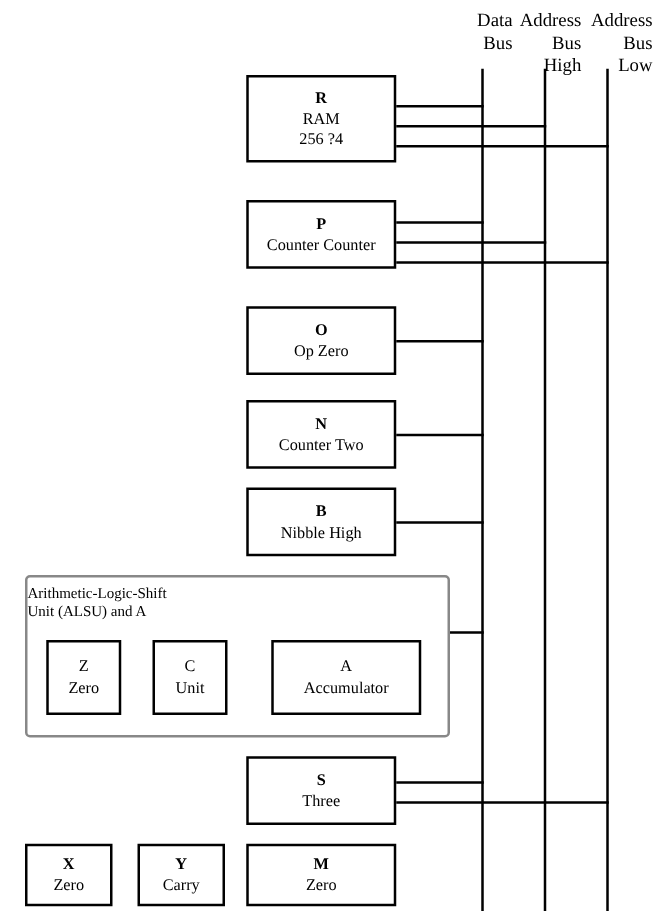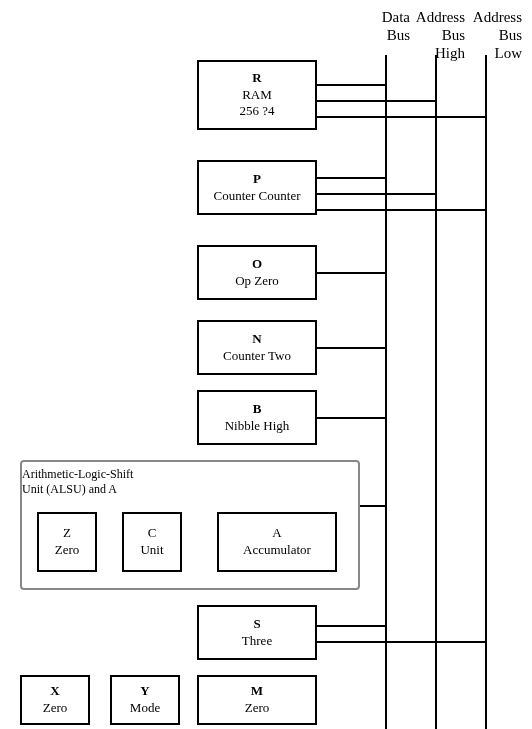--- a/index.html
+++ b/index.html
@@ -175,21 +175,21 @@
   <div class="h-line" style="left: 317px; top: 625px; width: 70px;"></div>
   <div class="h-line" style="left: 317px; top: 641px; width: 170px;"></div>
 
   <div class="reg-box" style="left: 20px; top: 675px; width: 70px; height: 50px;">
     <span class="reg-letter">X</span>
     <span>Zero</span>
   </div>
 
   <div class="reg-box" style="left: 110px; top: 675px; width: 70px; height: 50px;">
     <span class="reg-letter">Y</span>
-    <span>Mode</span>
+    <span>Carry</span>
   </div>
 
   <div class="reg-box" style="left: 197px; top: 675px; width: 120px; height: 50px;">
     <span class="reg-letter">M</span>
     <span>Zero</span>
   </div>
 
 </div>
 
 </body></html>

